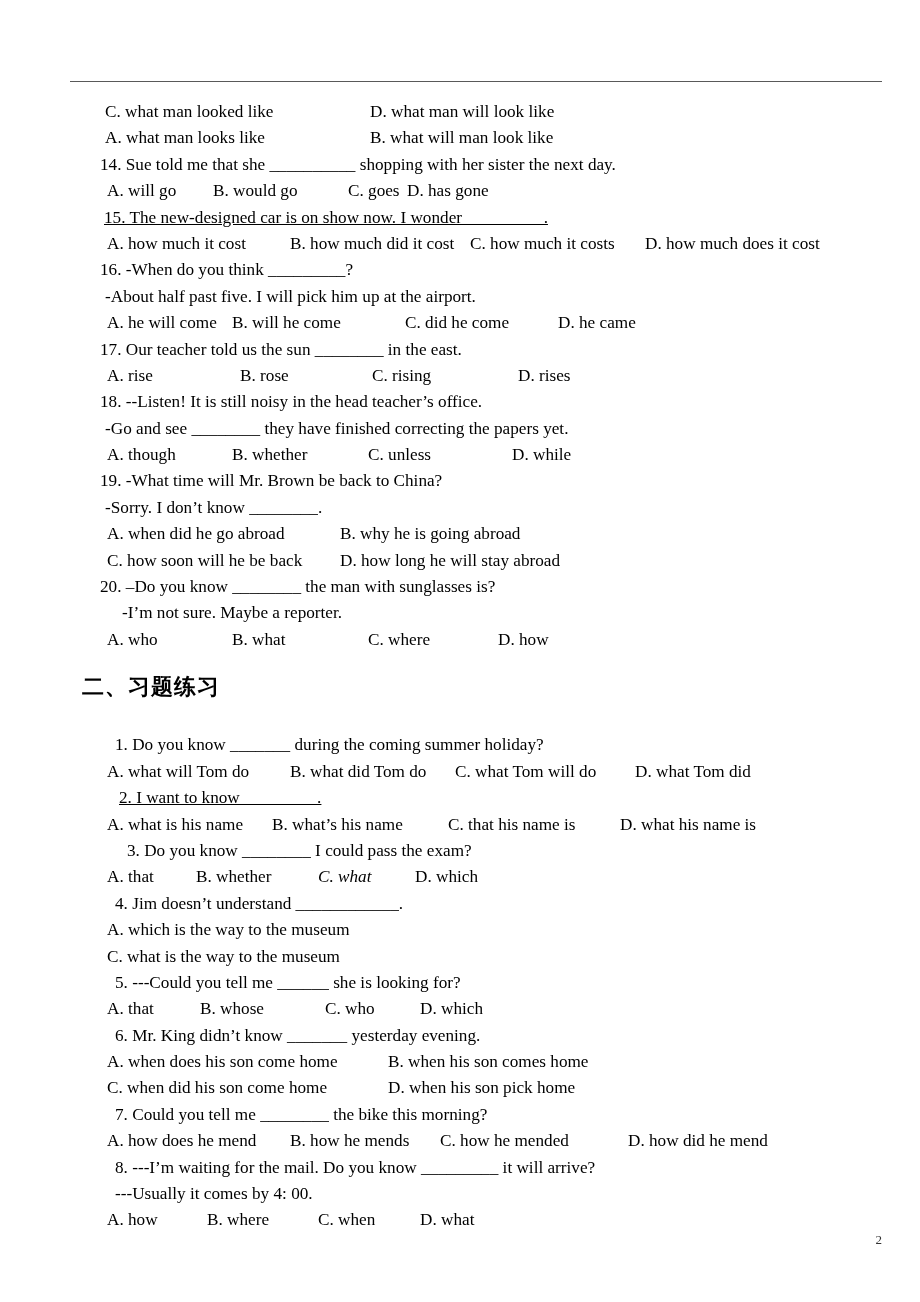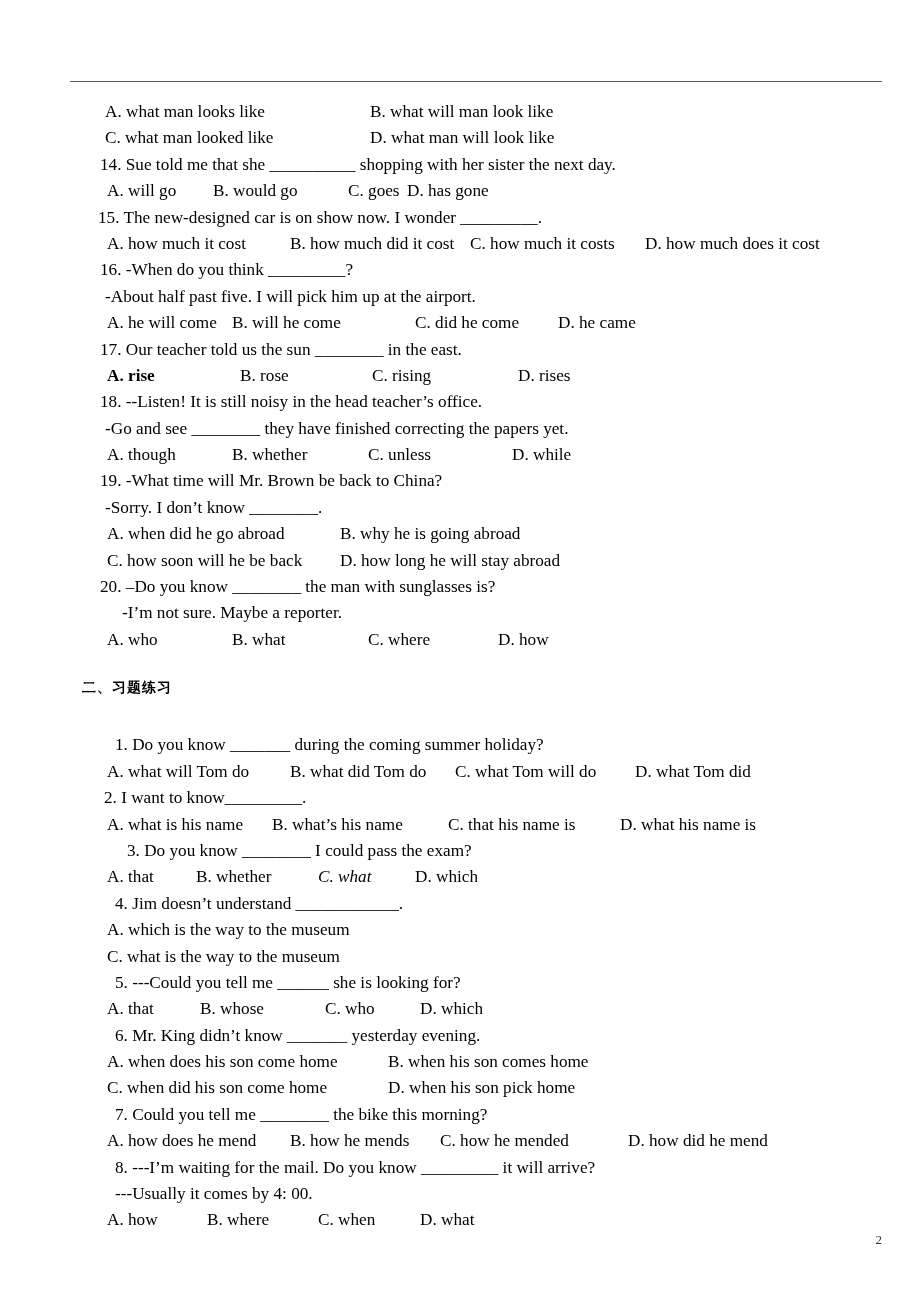--- a/index.html
+++ b/index.html
@@ -44,21 +44,21 @@
   }
   .seg {
     position: absolute;
     top: 0;
     white-space: pre;
   }
   .cn-head {
     position: absolute;
     left: 82px;
     top: 672px;
-    font-size: 14px;
+    font-size: 22px;
     line-height: 30px;
     font-weight: bold;
     font-family: "DejaVu Sans", "Liberation Sans", sans-serif;
     letter-spacing: 1px;
     white-space: pre;
   }
   .pagenum {
     position: absolute;
     right: 38px;
     top: 1232px;
@@ -68,47 +68,47 @@
   }
 </style>
 </head>
 <body>
 
 <div class="page">
 
   <div class="hrule"></div>
 
   <div class="body-area" id="body-area">
+      <div class="line"><span class="seg" style="left: 105px;">C. what man looked like</span><span class="seg" style="left: 370px;">D. what man will look like</span></div>
       <div class="line"><span class="seg" style="left: 105px;">A. what man looks like</span><span class="seg" style="left: 370px;">B. what will man look like</span></div>
-      <div class="line"><span class="seg" style="left: 105px;">C. what man looked like</span><span class="seg" style="left: 370px;">D. what man will look like</span></div>
       <div class="line"><span class="seg" style="left: 100px;">14. Sue told me that she __________ shopping with her sister the next day.</span></div>
       <div class="line"><span class="seg" style="left: 107px;">A. will go</span><span class="seg" style="left: 213px;">B. would go</span><span class="seg" style="left: 348px;">C. goes</span><span class="seg" style="left: 407px;">D. has gone</span></div>
-      <div class="line"><span class="seg" style="left: 98px;">15. The new-designed car is on show now. I wonder _________.</span></div>
+      <div class="line"><span class="seg" style="left: 104px; text-decoration: underline;">15. The new-designed car is on show now. I wonder _________.</span></div>
       <div class="line"><span class="seg" style="left: 107px;">A. how much it cost</span><span class="seg" style="left: 290px;">B. how much did it cost</span><span class="seg" style="left: 470px;">C. how much it costs</span><span class="seg" style="left: 645px;">D. how much does it cost</span></div>
       <div class="line"><span class="seg" style="left: 100px;">16. -When do you think _________?</span></div>
       <div class="line"><span class="seg" style="left: 105px;">-About half past five. I will pick him up at the airport.</span></div>
-      <div class="line"><span class="seg" style="left: 107px;">A. he will come</span><span class="seg" style="left: 232px;">B. will he come</span><span class="seg" style="left: 415px;">C. did he come</span><span class="seg" style="left: 558px;">D. he came</span></div>
+      <div class="line"><span class="seg" style="left: 107px;">A. he will come</span><span class="seg" style="left: 232px;">B. will he come</span><span class="seg" style="left: 405px;">C. did he come</span><span class="seg" style="left: 558px;">D. he came</span></div>
       <div class="line"><span class="seg" style="left: 100px;">17. Our teacher told us the sun ________ in the east.</span></div>
-      <div class="line"><span class="seg" style="left: 107px; font-weight: bold;">A. rise</span><span class="seg" style="left: 240px;">B. rose</span><span class="seg" style="left: 372px;">C. rising</span><span class="seg" style="left: 518px;">D. rises</span></div>
+      <div class="line"><span class="seg" style="left: 107px;">A. rise</span><span class="seg" style="left: 240px;">B. rose</span><span class="seg" style="left: 372px;">C. rising</span><span class="seg" style="left: 518px;">D. rises</span></div>
       <div class="line"><span class="seg" style="left: 100px;">18. --Listen! It is still noisy in the head teacher’s office.</span></div>
       <div class="line"><span class="seg" style="left: 105px;">-Go and see ________ they have finished correcting the papers yet.</span></div>
       <div class="line"><span class="seg" style="left: 107px;">A. though</span><span class="seg" style="left: 232px;">B. whether</span><span class="seg" style="left: 368px;">C. unless</span><span class="seg" style="left: 512px;">D. while</span></div>
       <div class="line"><span class="seg" style="left: 100px;">19. -What time will Mr. Brown be back to China?</span></div>
       <div class="line"><span class="seg" style="left: 105px;">-Sorry. I don’t know ________.</span></div>
       <div class="line"><span class="seg" style="left: 107px;">A. when did he go abroad</span><span class="seg" style="left: 340px;">B. why he is going abroad</span></div>
       <div class="line"><span class="seg" style="left: 107px;">C. how soon will he be back</span><span class="seg" style="left: 340px;">D. how long he will stay abroad</span></div>
       <div class="line"><span class="seg" style="left: 100px;">20. –Do you know ________ the man with sunglasses is?</span></div>
       <div class="line"><span class="seg" style="left: 122px;">-I’m not sure. Maybe a reporter.</span></div>
       <div class="line"><span class="seg" style="left: 107px;">A. who</span><span class="seg" style="left: 232px;">B. what</span><span class="seg" style="left: 368px;">C. where</span><span class="seg" style="left: 498px;">D. how</span></div>
       <div class="line"></div>
       <div class="line"></div>
       <div class="line"></div>
       <div class="line"><span class="seg" style="left: 115px;">1. Do you know _______ during the coming summer holiday?</span></div>
       <div class="line"><span class="seg" style="left: 107px;">A. what will Tom do</span><span class="seg" style="left: 290px;">B. what did Tom do</span><span class="seg" style="left: 455px;">C. what Tom will do</span><span class="seg" style="left: 635px;">D. what Tom did</span></div>
-      <div class="line"><span class="seg" style="left: 104px;">2. I want to know_________.</span></div>
+      <div class="line"><span class="seg" style="left: 119px; text-decoration: underline;">2. I want to know_________.</span></div>
       <div class="line"><span class="seg" style="left: 107px;">A. what is his name</span><span class="seg" style="left: 272px;">B. what’s his name</span><span class="seg" style="left: 448px;">C. that his name is</span><span class="seg" style="left: 620px;">D. what his name is</span></div>
       <div class="line"><span class="seg" style="left: 127px;">3. Do you know ________ I could pass the exam?</span></div>
       <div class="line"><span class="seg" style="left: 107px;">A. that</span><span class="seg" style="left: 196px;">B. whether</span><span class="seg" style="left: 318px; font-style: italic;">C. what</span><span class="seg" style="left: 415px;">D. which</span></div>
       <div class="line"><span class="seg" style="left: 115px;">4. Jim doesn’t understand ____________.</span></div>
       <div class="line"><span class="seg" style="left: 107px;">A. which is the way to the museum</span></div>
       <div class="line"><span class="seg" style="left: 107px;">C. what is the way to the museum</span></div>
       <div class="line"><span class="seg" style="left: 115px;">5. ---Could you tell me ______ she is looking for?</span></div>
       <div class="line"><span class="seg" style="left: 107px;">A. that</span><span class="seg" style="left: 200px;">B. whose</span><span class="seg" style="left: 325px;">C. who</span><span class="seg" style="left: 420px;">D. which</span></div>
       <div class="line"><span class="seg" style="left: 115px;">6. Mr. King didn’t know _______ yesterday evening.</span></div>
       <div class="line"><span class="seg" style="left: 107px;">A. when does his son come home</span><span class="seg" style="left: 388px;">B. when his son comes home</span></div>

